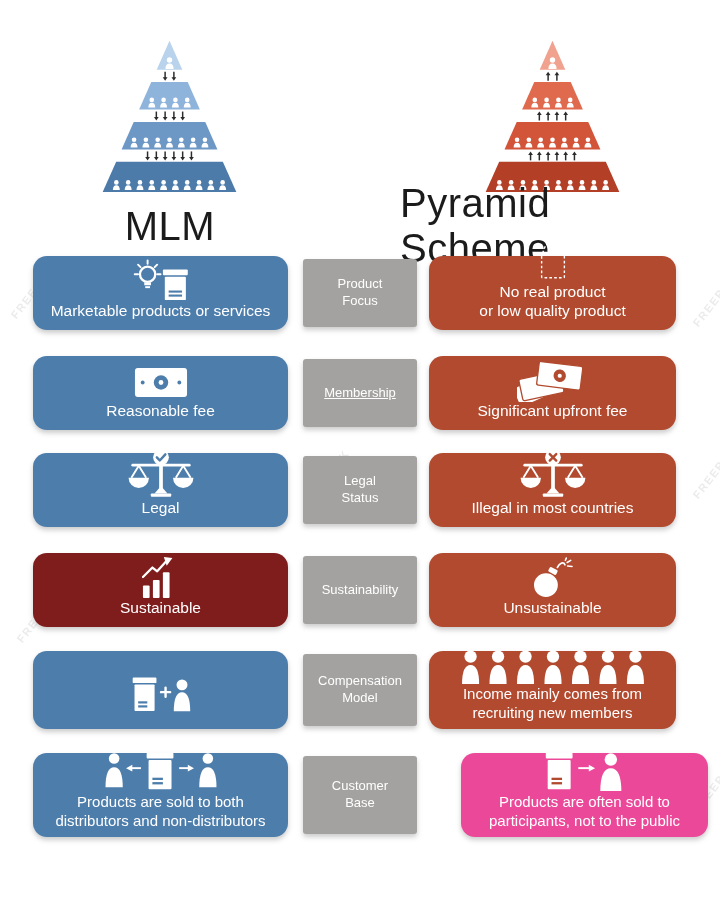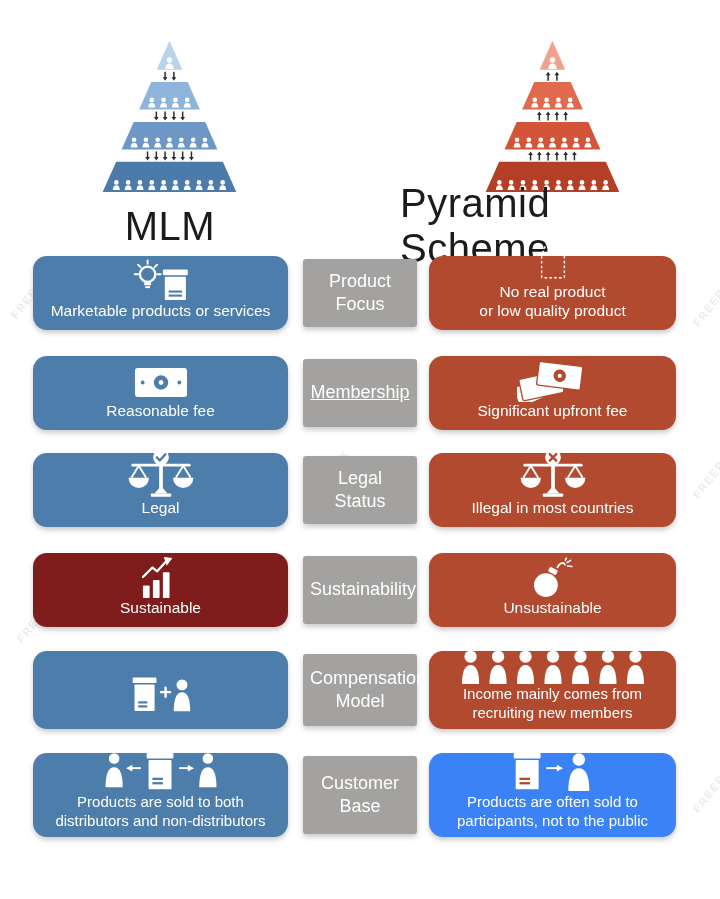--- a/index.html
+++ b/index.html
@@ -16,21 +16,21 @@
   
   .row{position:absolute;left:0;width:720px;}
   .card{position:absolute;top:0;height:100%;border-radius:14px;display:flex;flex-direction:column;
         align-items:center;justify-content:flex-end;color:#fff;
         box-shadow:0 3px 5px rgba(110,110,110,.35);}
   .card.mlm{left:33px;width:255px;}
   .card.scheme{left:429px;width:247px;}
   .cat{position:absolute;left:303px;top:3px;bottom:3px;width:114px;border-radius:3px;
        display:flex;align-items:center;justify-content:center;color:#fff;text-align:center;
        box-shadow:0 3px 5px rgba(110,110,110,.35);}
-  .cat .txt{font-size:18px;line-height:1.3;max-width:100px;white-space:pre-line;}
+  .cat .txt{font-size:13px;line-height:1.3;max-width:100px;white-space:pre-line;}
   .card .ico{flex:1;display:flex;align-items:center;justify-content:center;padding-top:7px;}
   .card .txt{font-size:15.5px;line-height:1.22;text-align:center;padding:0 8px 9px;white-space:pre-line;}
   .card .txt.small{font-size:15px;padding-bottom:7px;}
   svg{display:block;}
   
   .wm{position:absolute;font-size:11px;letter-spacing:1.5px;transform:rotate(-52deg);
       pointer-events:none;font-weight:bold;}
   .wm-d{color:rgba(130,130,130,.16);}
   .wm-l{color:rgba(255,255,255,.13);}
 </style>
@@ -421,21 +421,21 @@
           <path d="M101,40 Q101,19 110,19 Q119,19 119,40 Z" fill="#fff"></path>
         </svg>
       </div>
       <div class="txt small">Products are sold to both
 distributors and non-distributors</div>
     </div>
     <div class="cat" style="background: rgb(163, 162, 160);">
       <div class="txt">Customer
 Base</div>
     </div>
-    <div class="card scheme" style="background: #3b82f6; --card: #b14a2e;">
+    <div class="card scheme" style="background: #ec4899; margin-left: 32px; --card: #b14a2e;">
       <div class="ico">
         <svg width="88" height="44" viewBox="0 0 86 46">
           <rect x="2" y="4" width="28" height="6" rx="1" fill="#fff"></rect>
           <rect x="4" y="11.5" width="24" height="30.5" rx="1" fill="#fff"></rect>
           <rect x="8" y="30" width="11" height="2.4" fill="var(--card)"></rect>
           <rect x="8" y="34.6" width="11" height="2.4" fill="var(--card)"></rect>
           <line x1="36" y1="20" x2="48" y2="20" stroke="#fff" stroke-width="2"></line>
           <polygon points="47,16.5 47,23.5 53.5,20" fill="#fff"></polygon>
           <circle cx="70" cy="11" r="6.5" fill="#fff"></circle>
           <path d="M59,44 Q59,20 70,20 Q81,20 81,44 Z" fill="#fff"></path>

